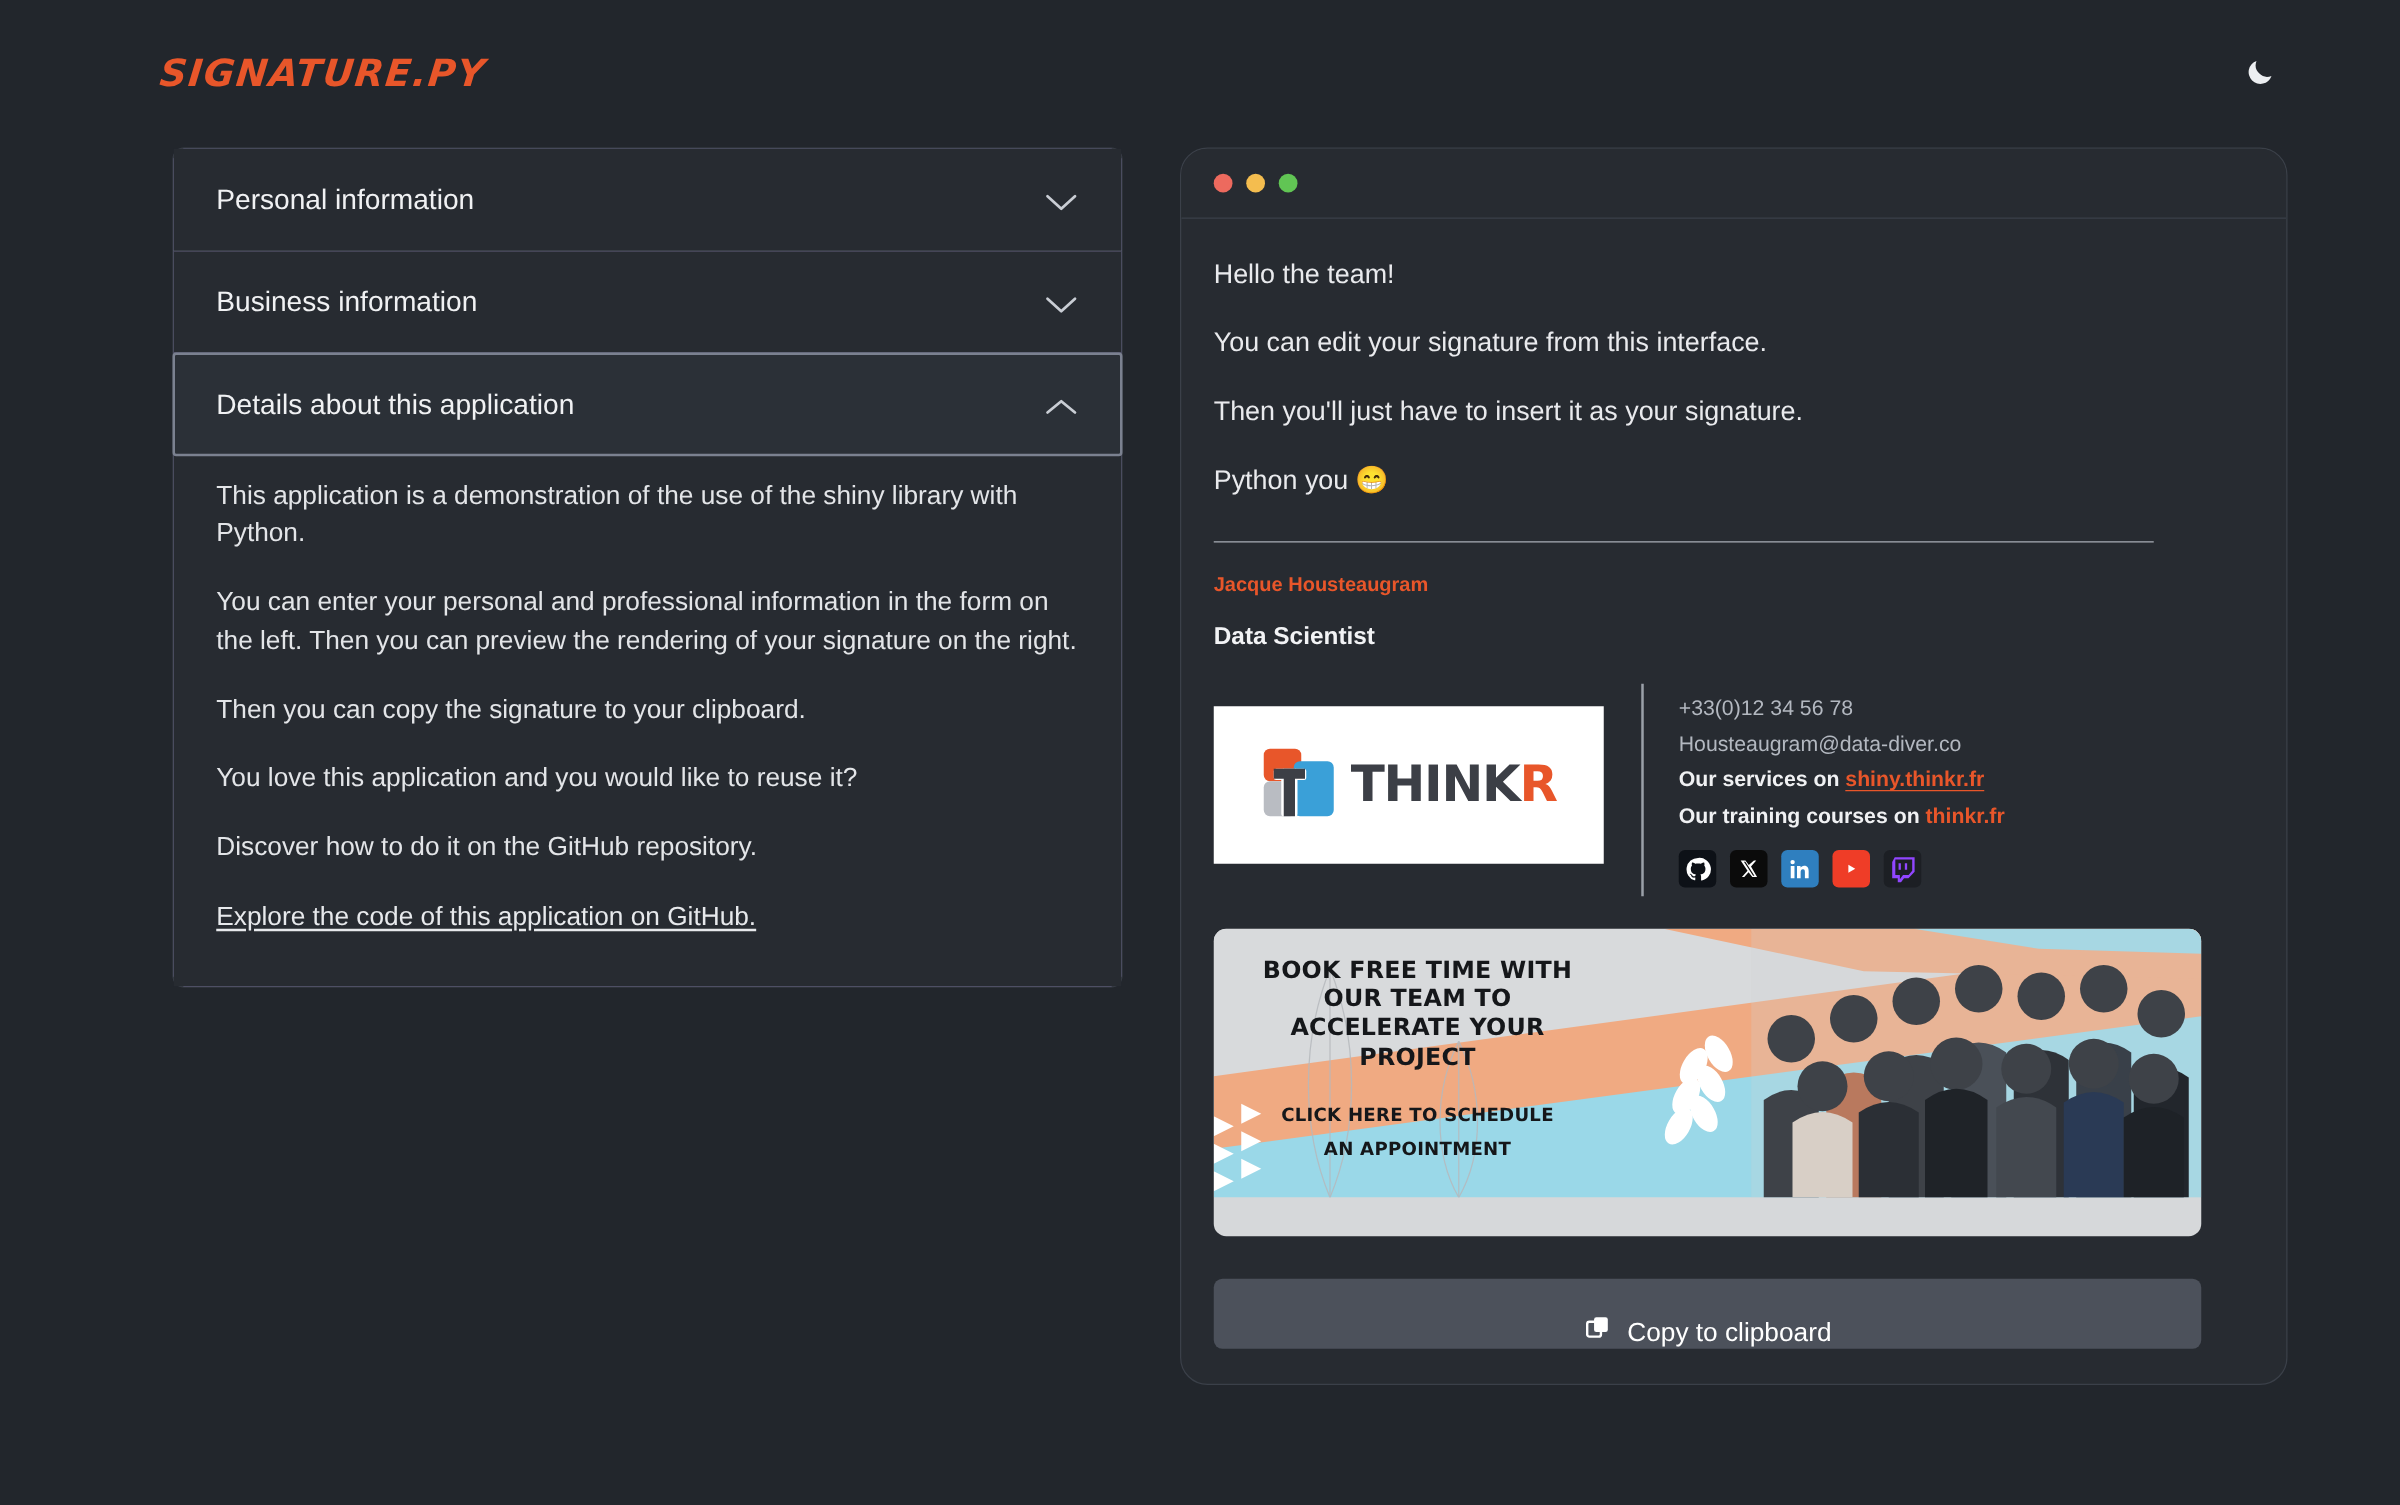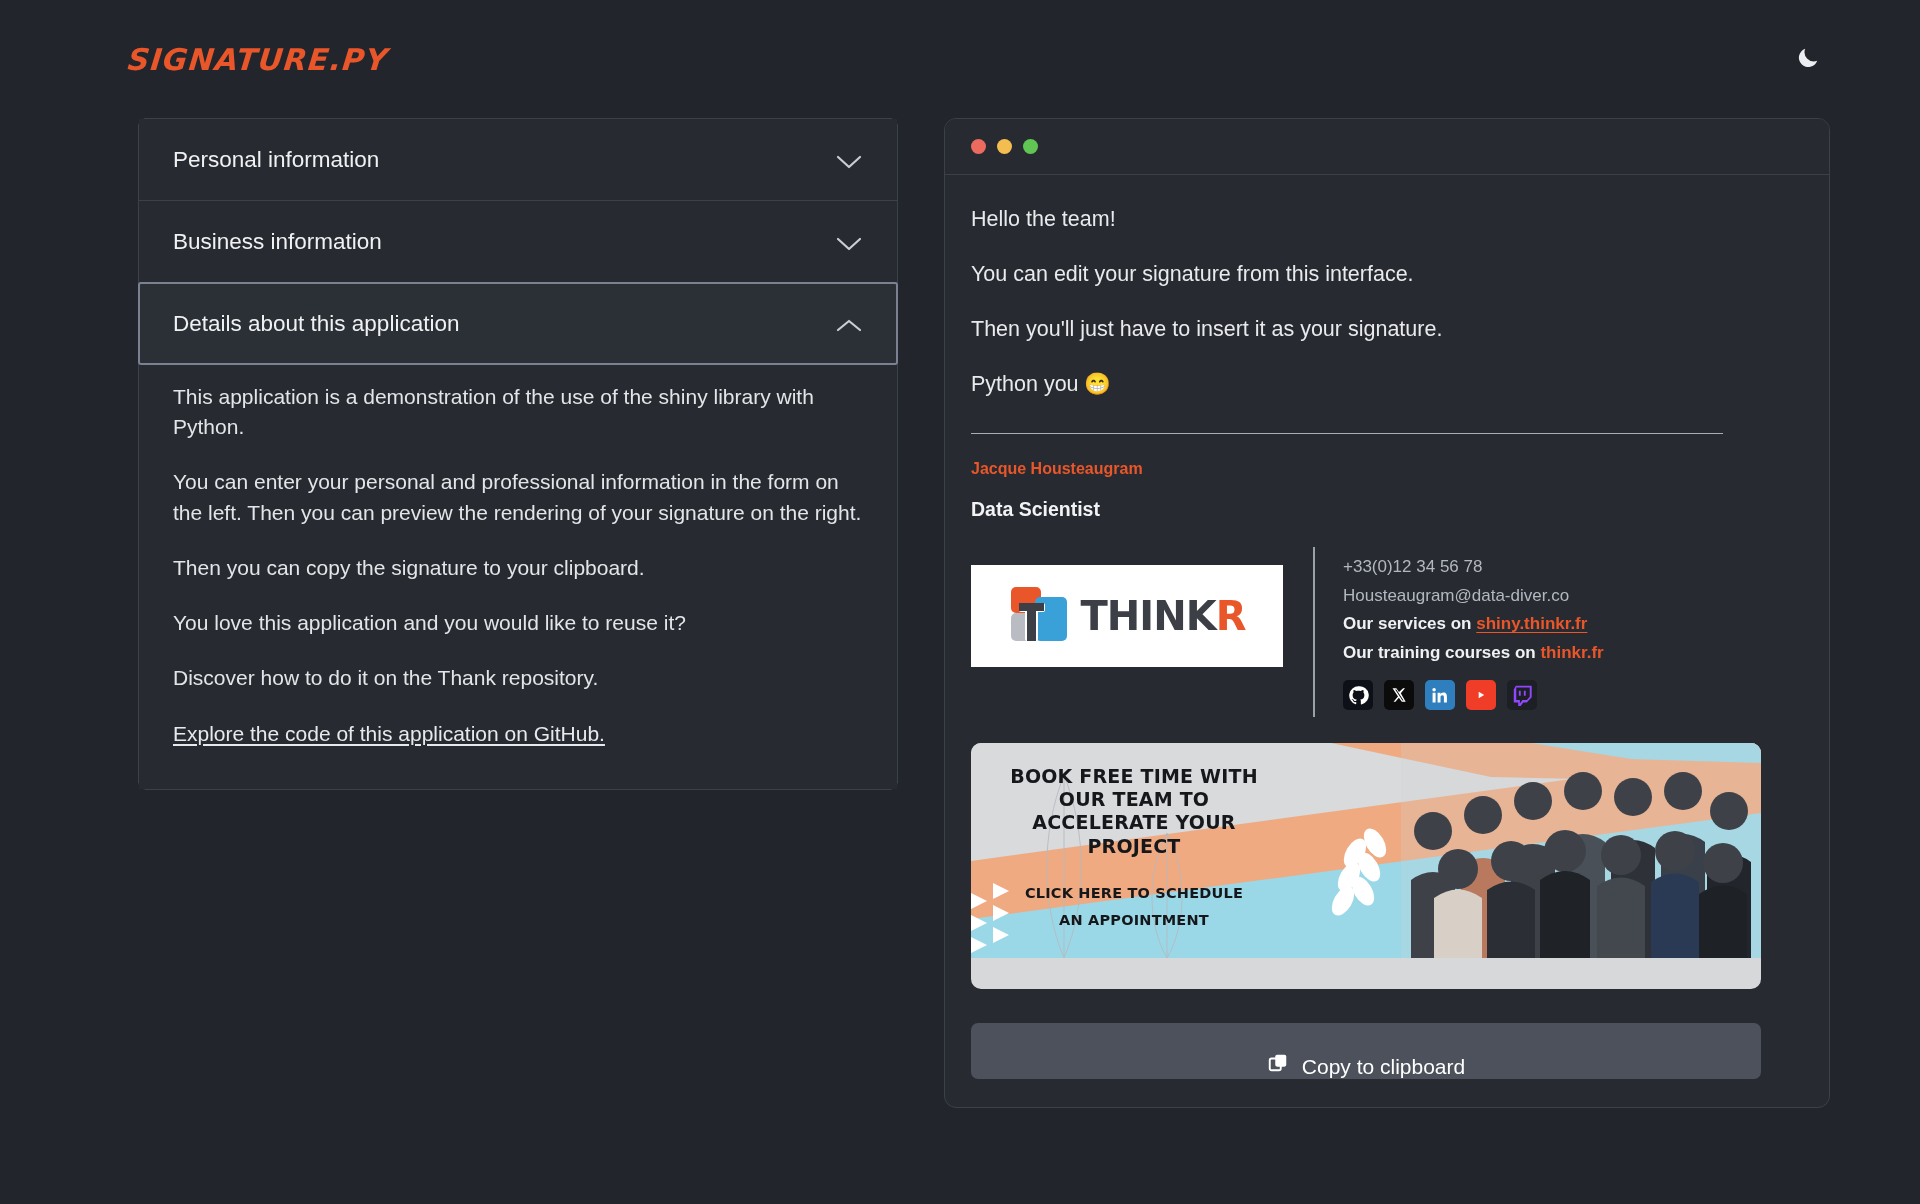--- a/index.html
+++ b/index.html
@@ -92,21 +92,21 @@
     text-underline-offset: 3px;
     cursor: pointer;
   }
 
   
   .preview {
     flex: 1;
     max-width: 920px;
     background: #272b31;
     border: 1px solid #3b4049;
-    border-radius: 12px;
+    border-radius: 22px;
     overflow: hidden;
   }
   .titlebar {
     height: 56px;
     display: flex;
     align-items: center;
     gap: 11px;
     padding: 0 26px;
     border-bottom: 1px solid #3b4049;
     background: #272b31;
@@ -143,21 +143,21 @@
     font-weight: 700;
     margin-bottom: 26px;
   }
 
   .sig-mid {
     display: flex;
     align-items: flex-start;
     gap: 30px;
   }
   .logo-box {
-    width: 312px; height: 102px;
+    width: 312px; height: 126px;
     background: #ffffff;
     display: flex; align-items: center; justify-content: center;
     flex: none;
     margin-top: 18px;
   }
   .logo-inner { display: flex; align-items: center; gap: 6px; }
   .logo-word {
     font-size: 40px; font-weight: 700;
     font-family: "DejaVu Sans", sans-serif;
     letter-spacing: -1px;
@@ -293,21 +293,21 @@
           <svg width="28" height="18" viewBox="0 0 28 18">
               <path d="M3 13 L14 4 L25 13" fill="none" stroke="#c9cdd4" stroke-width="2.2" stroke-linecap="round" stroke-linejoin="round"></path>
             </svg>
         </span>
       </div>
       <div class="acc-body">
         <p>This application is a demonstration of the use of the shiny library with Python.</p>
         <p>You can enter your personal and professional information in the form on the left. Then you can preview the rendering of your signature on the right.</p>
         <p>Then you can copy the signature to your clipboard.</p>
         <p>You love this application and you would like to reuse it?</p>
-        <p>Discover how to do it on the Thank repository.</p>
+        <p>Discover how to do it on the GitHub repository.</p>
         <p><a class="acc-link">Explore the code of this application on GitHub.</a></p>
       </div>
     </div>
 
   </div>
 
   <div class="preview">
 
     <div class="titlebar">
       <span class="dot red"></span>

